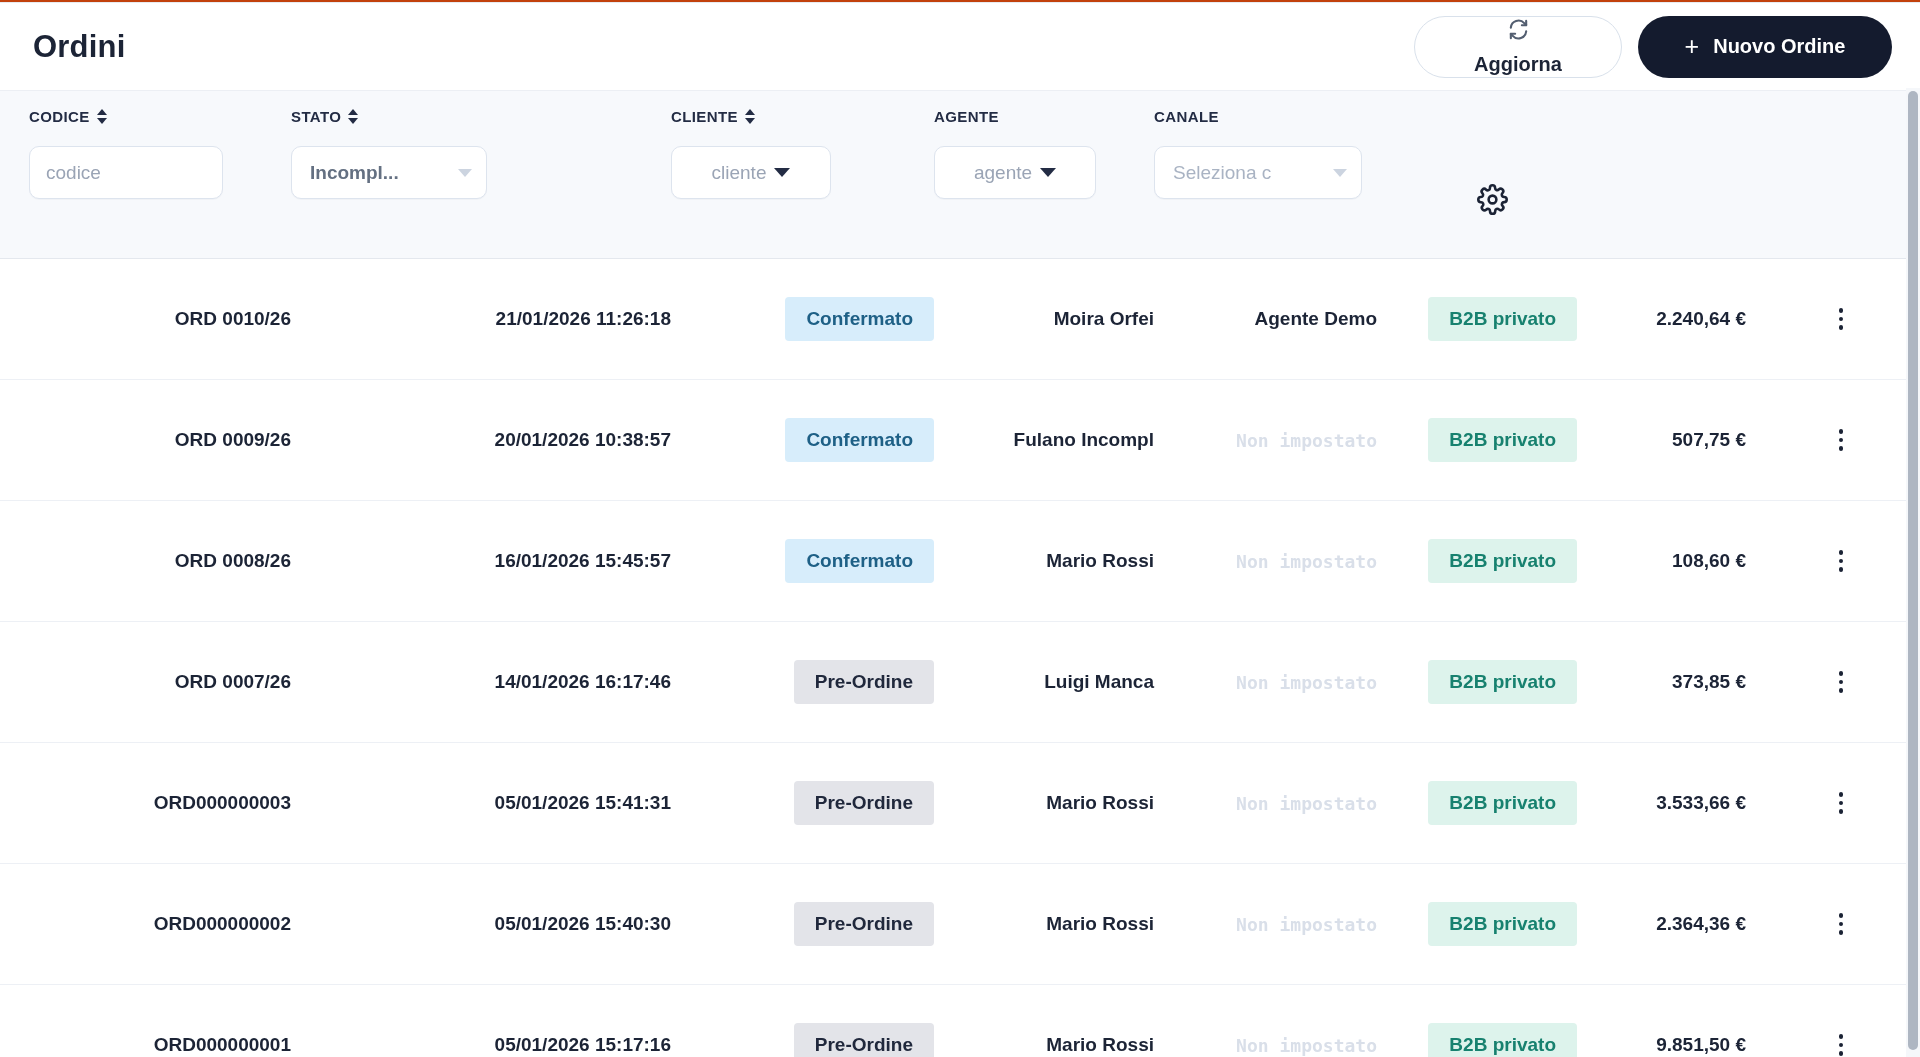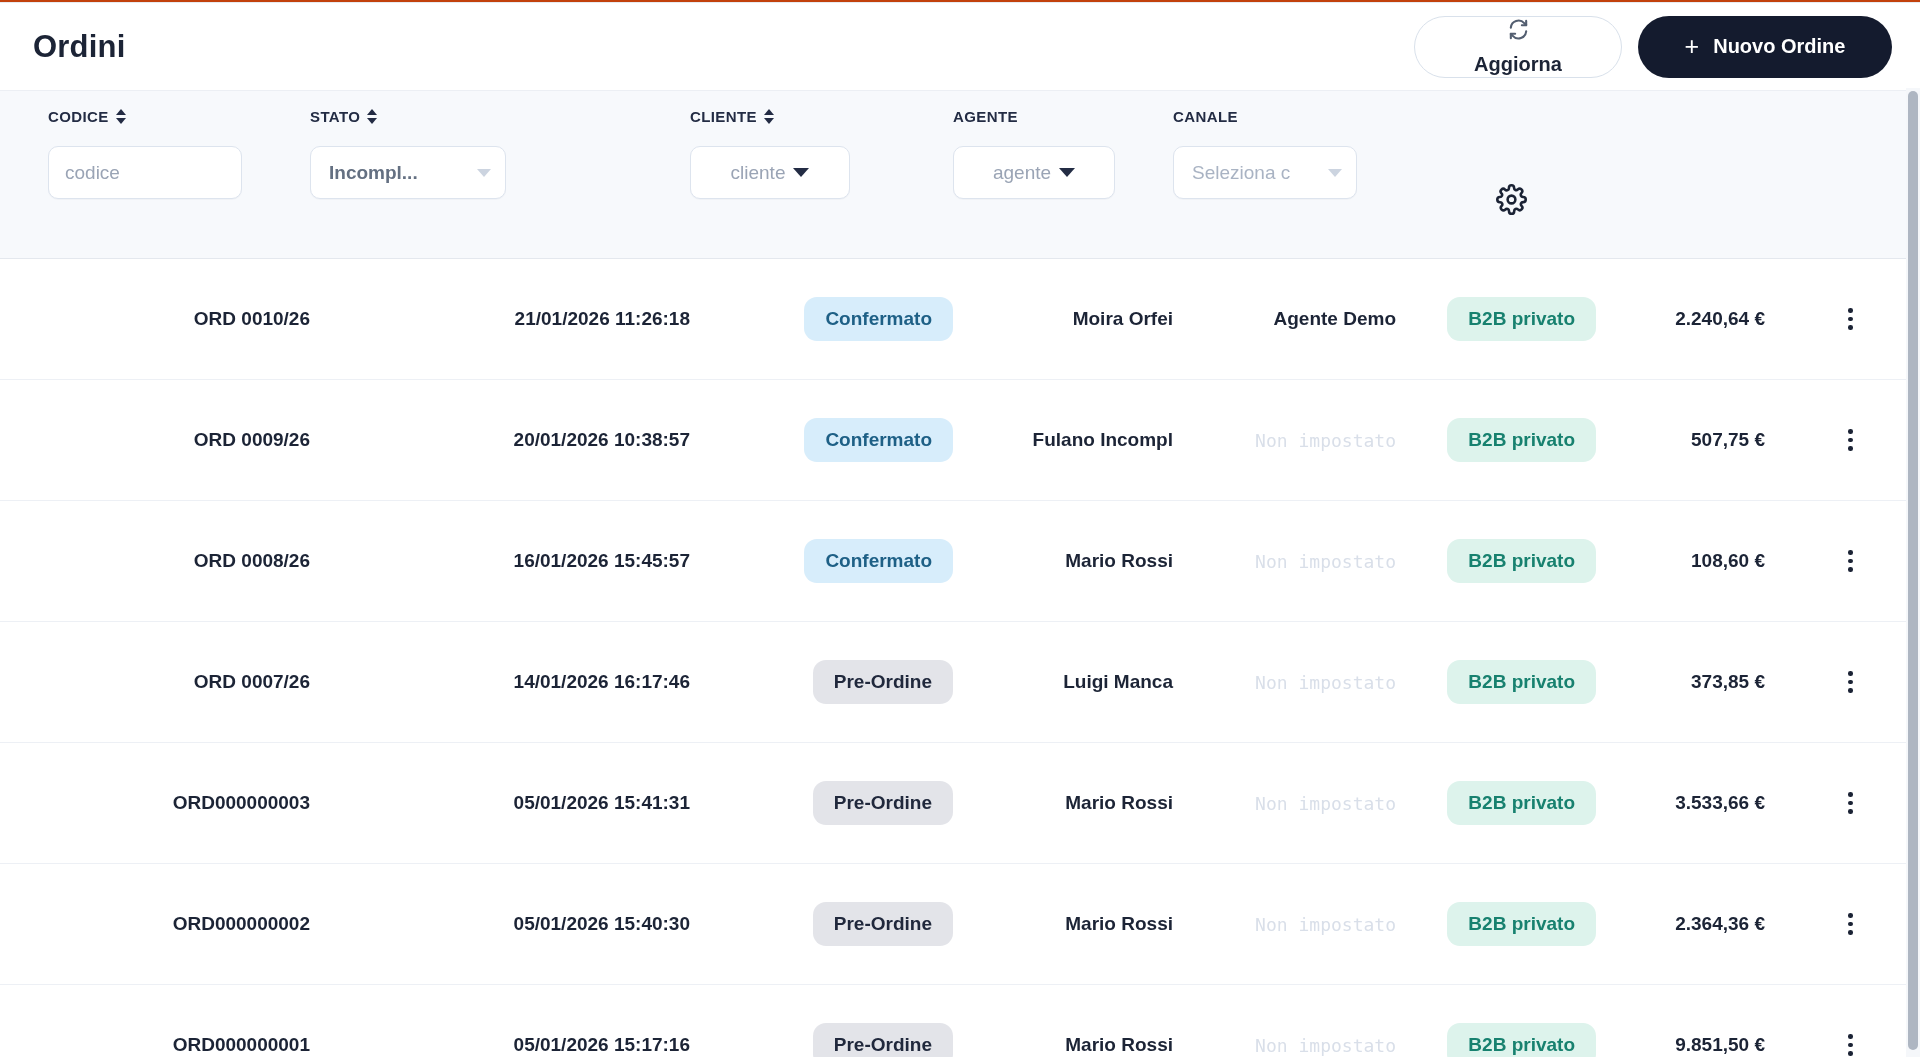--- a/index.html
+++ b/index.html
@@ -34,21 +34,21 @@
   .btn-secondary svg { stroke:#535e70; }
   .btn-primary {
     background:var(--primary,#141b2e); border:none; color:#fff; width:254px;
   }
   .btn-primary .plus { font-size:25px; font-weight:400; line-height:1; margin-right:2px; }
 
   
   .grid-cols {
     display:grid;
     grid-template-columns:262px 380px 263px 220px 223px 200px 169px 1fr;
-    padding-left:48px;
+    padding-left:29px;
   }
   .filterbar {
     position:absolute; top:91px; left:0; width:1906px; height:168px;
     background:#f7f9fc; border-bottom:1px solid #e4e8ee;
     padding-top:13px;
   }
   .filter-col { display:flex; flex-direction:column; align-items:flex-start; }
   .col-head {
     display:inline-flex; align-items:center; gap:7px; height:24px; margin-bottom:18px;
     font-size:15px; font-weight:800; letter-spacing:.4px; color:#232c44; cursor:pointer;
@@ -76,41 +76,41 @@
   .control input::placeholder { color:#9aa4b5; }
   .ctl-codice { width:194px; }
   .ctl-data { width:323px; padding-right:14px; }
   .ctl-data input { padding-right:6px; }
   .ctl-stato { width:196px; padding:0 14px 0 18px; justify-content:space-between; cursor:pointer;font-weight:bold; }
   .ctl-stato .val { color:#647082; white-space:nowrap; overflow:hidden; }
   .ctl-dd { padding:0 18px; cursor:pointer; gap:8px; justify-content:center; }
   .ctl-cliente { width:160px; }
   .ctl-agente { width:162px; }
   .ctl-dd .val { color:#9aa4b5; }
-  .ctl-canale { width:184px; padding:0 14px 0 18px; justify-content:space-between; cursor:pointer; }
+  .ctl-canale { width:208px; padding:0 14px 0 18px; justify-content:space-between; cursor:pointer; }
   .ctl-canale .val { color:#a9b3c3; white-space:nowrap; overflow:hidden; }
   .chev-light { width:0; height:0; border-left:7px solid transparent; border-right:7px solid transparent; border-top:8px solid #ccd4e0; flex:none; }
   .chev-dark { width:0; height:0; border-left:8px solid transparent; border-right:8px solid transparent; border-top:9px solid #232c44; flex:none; }
 
   .gear-cell { display:flex; align-items:center; justify-content:center; padding-left:30px; }
   .gear-btn { background:none; border:none; cursor:pointer; margin-top:40px; }
   .gear-btn svg { stroke:#1b2335; }
 
   
   .tbody { position:absolute; top:259px; left:0; width:1906px; }
   .row {
     height:121px; align-items:center; border-bottom:1px solid #edf0f5; background:#fff;
   }
   .cell { font-size:19px; font-weight:700; color:var(--text-dark,#1c2436);text-align:right; }
   .cell.agent.agent-muted {
     font-family:"DejaVu Sans Mono","Liberation Mono",monospace;
-    font-weight:400; color:#d9dfe9; font-size:18px;
+    font-weight:700; color:#d9dfe9; font-size:18px;
   }
   .badge {
-    display:inline-block; padding:11px 21px; border-radius:13px;
+    display:inline-block; padding:11px 21px; border-radius:4px;
     font-size:19px; font-weight:700; line-height:1.15; white-space:nowrap;
   }
   .badge-blue { background:var(--badge-confirmed-bg,#d7edfb); color:var(--badge-confirmed-text,#1e6086); }
   .badge-gray { background:var(--badge-preorder-bg,#e3e4e9); color:var(--badge-preorder-text,#20283c); }
   .badge-teal { background:var(--badge-channel-bg,#ddf3ec); color:var(--badge-channel-text,#17816f); }
   .cell.total { text-align:right; }
   .actions-cell { display:flex; align-items:center; justify-content:center; padding-left:30px; }
   .kebab {
     display:flex; flex-direction:column; gap:4px; align-items:center;
     background:none; border:none; cursor:pointer; padding:8px;

